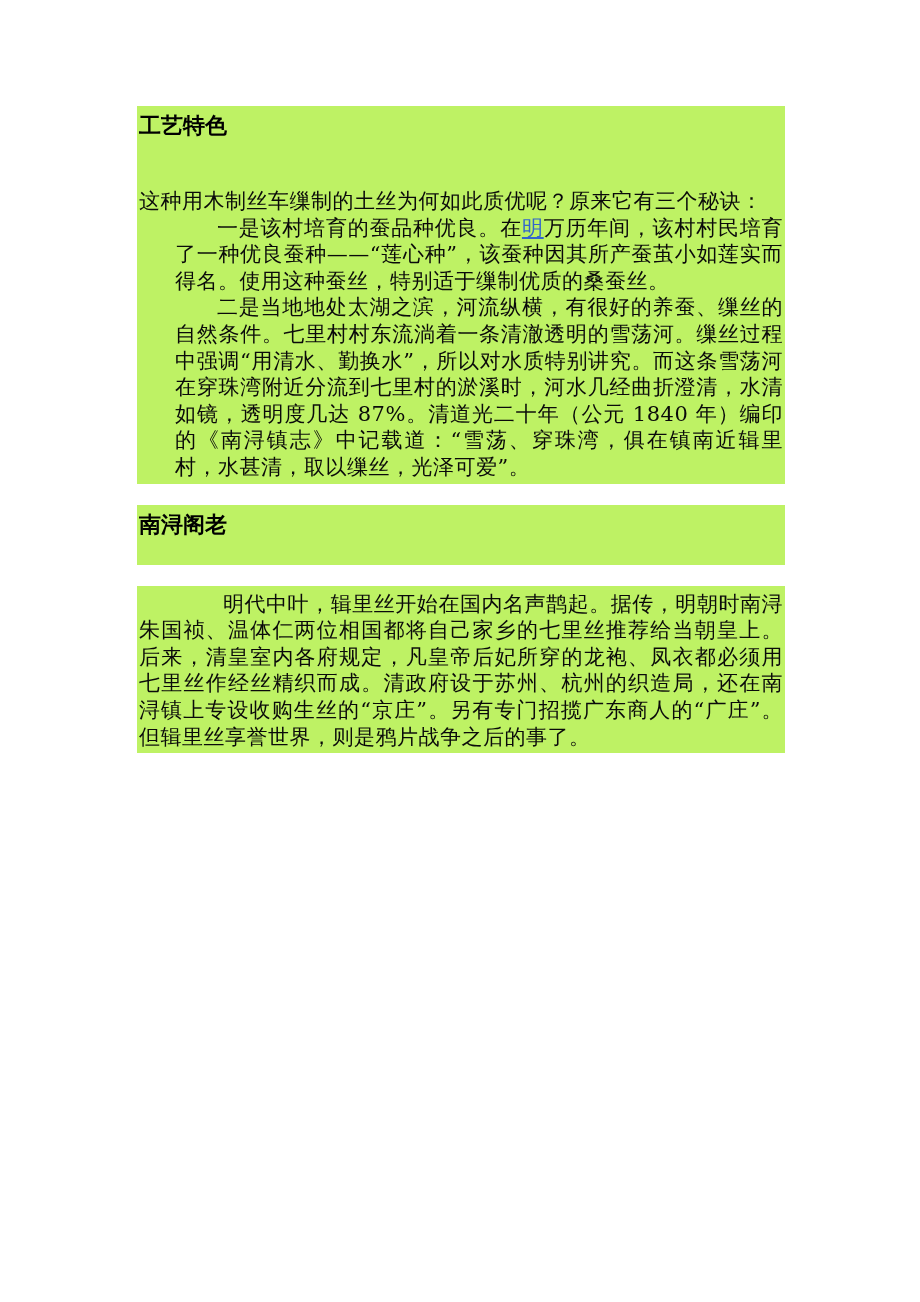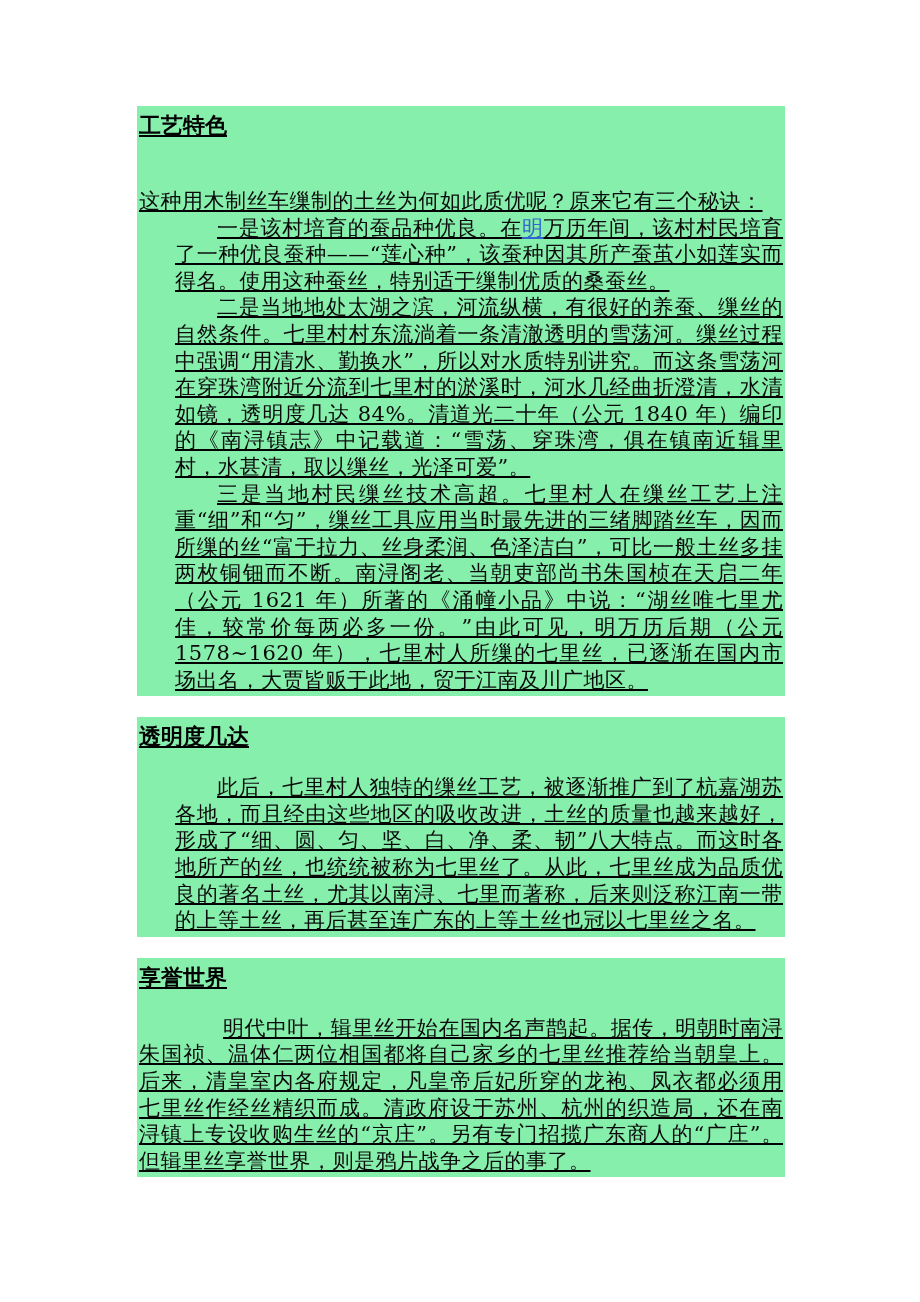--- a/index.html
+++ b/index.html
@@ -13,24 +13,23 @@
     width: 920px; height: 1302px;
     background: #ffffff;
     overflow: hidden;
   }
   .content {
     position: absolute;
     left: 137px; top: 106px;
     width: 648px;
   }
   .section {
-    background: #86efac;
+    background: #bef264;
     padding: 5px 2px 3px 2px;
     margin-bottom: 21px;
-    text-decoration: underline;
   }
   .section-heading {
     font-family: "DejaVu Sans", "Liberation Sans", sans-serif;
     font-weight: bold;
     font-size: 22px;
     line-height: 30px;
     color: #000000;
     margin: 0 0 22px 0;
   }
   .para {
@@ -53,28 +52,25 @@
 </head>
 <body>
 
 <div class="page">
   <div class="content">
 
     <div class="section">
       <h2 class="section-heading">工艺特色</h2>
       <p class="para indent-0">这种用木制丝车缫制的土丝为何如此质优呢？原来它有三个秘诀：</p>
       <p class="para indent-2"><span>一是该村培育的蚕品种优良。在</span><a class="link">明</a><span>万历年间，该村村民培育了一种优良蚕种——“莲心种”，该蚕种因其所产蚕茧小如莲实而得名。使用这种蚕丝，特别适于缫制优质的桑蚕丝。</span></p>
-      <p class="para indent-2">二是当地地处太湖之滨，河流纵横，有很好的养蚕、缫丝的自然条件。七里村村东流淌着一条清澈透明的雪荡河。缫丝过程中强调“用清水、勤换水”，所以对水质特别讲究。而这条雪荡河在穿珠湾附近分流到七里村的淤溪时，河水几经曲折澄清，水清如镜，透明度几达 84%。清道光二十年（公元 1840 年）编印的《南浔镇志》中记载道：“雪荡、穿珠湾，俱在镇南近辑里村，水甚清，取以缫丝，光泽可爱”。</p>
-      <p class="para indent-2">三是当地村民缫丝技术高超。七里村人在缫丝工艺上注重“细”和“匀”，缫丝工具应用当时最先进的三绪脚踏丝车，因而所缫的丝“富于拉力、丝身柔润、色泽洁白”，可比一般土丝多挂两枚铜钿而不断。南浔阁老、当朝吏部尚书朱国桢在天启二年（公元 1621 年）所著的《涌幢小品》中说：“湖丝唯七里尤佳，较常价每两必多一份。”由此可见，明万历后期（公元 1578~1620 年），七里村人所缫的七里丝，已逐渐在国内市场出名，大贾皆贩于此地，贸于江南及川广地区。</p>
+      <p class="para indent-2">二是当地地处太湖之滨，河流纵横，有很好的养蚕、缫丝的自然条件。七里村村东流淌着一条清澈透明的雪荡河。缫丝过程中强调“用清水、勤换水”，所以对水质特别讲究。而这条雪荡河在穿珠湾附近分流到七里村的淤溪时，河水几经曲折澄清，水清如镜，透明度几达 87%。清道光二十年（公元 1840 年）编印的《南浔镇志》中记载道：“雪荡、穿珠湾，俱在镇南近辑里村，水甚清，取以缫丝，光泽可爱”。</p>
     </div>
 
     <div class="section">
-      <h2 class="section-heading">透明度几达</h2>
-      <p class="para indent-2">此后，七里村人独特的缫丝工艺，被逐渐推广到了杭嘉湖苏各地，而且经由这些地区的吸收改进，土丝的质量也越来越好，形成了“细、圆、匀、坚、白、净、柔、韧”八大特点。而这时各地所产的丝，也统统被称为七里丝了。从此，七里丝成为品质优良的著名土丝，尤其以南浔、七里而著称，后来则泛称江南一带的上等土丝，再后甚至连广东的上等土丝也冠以七里丝之名。</p>
+      <h2 class="section-heading">南浔阁老</h2>
     </div>
 
     <div class="section">
-      <h2 class="section-heading">享誉世界</h2>
       <p class="para indent-4">明代中叶，辑里丝开始在国内名声鹊起。据传，明朝时南浔朱国祯、温体仁两位相国都将自己家乡的七里丝推荐给当朝皇上。后来，清皇室内各府规定，凡皇帝后妃所穿的龙袍、凤衣都必须用七里丝作经丝精织而成。清政府设于苏州、杭州的织造局，还在南浔镇上专设收购生丝的“京庄”。另有专门招揽广东商人的“广庄”。但辑里丝享誉世界，则是鸦片战争之后的事了。</p>
     </div>
 
   </div>
 </div>
 
 </body></html>

